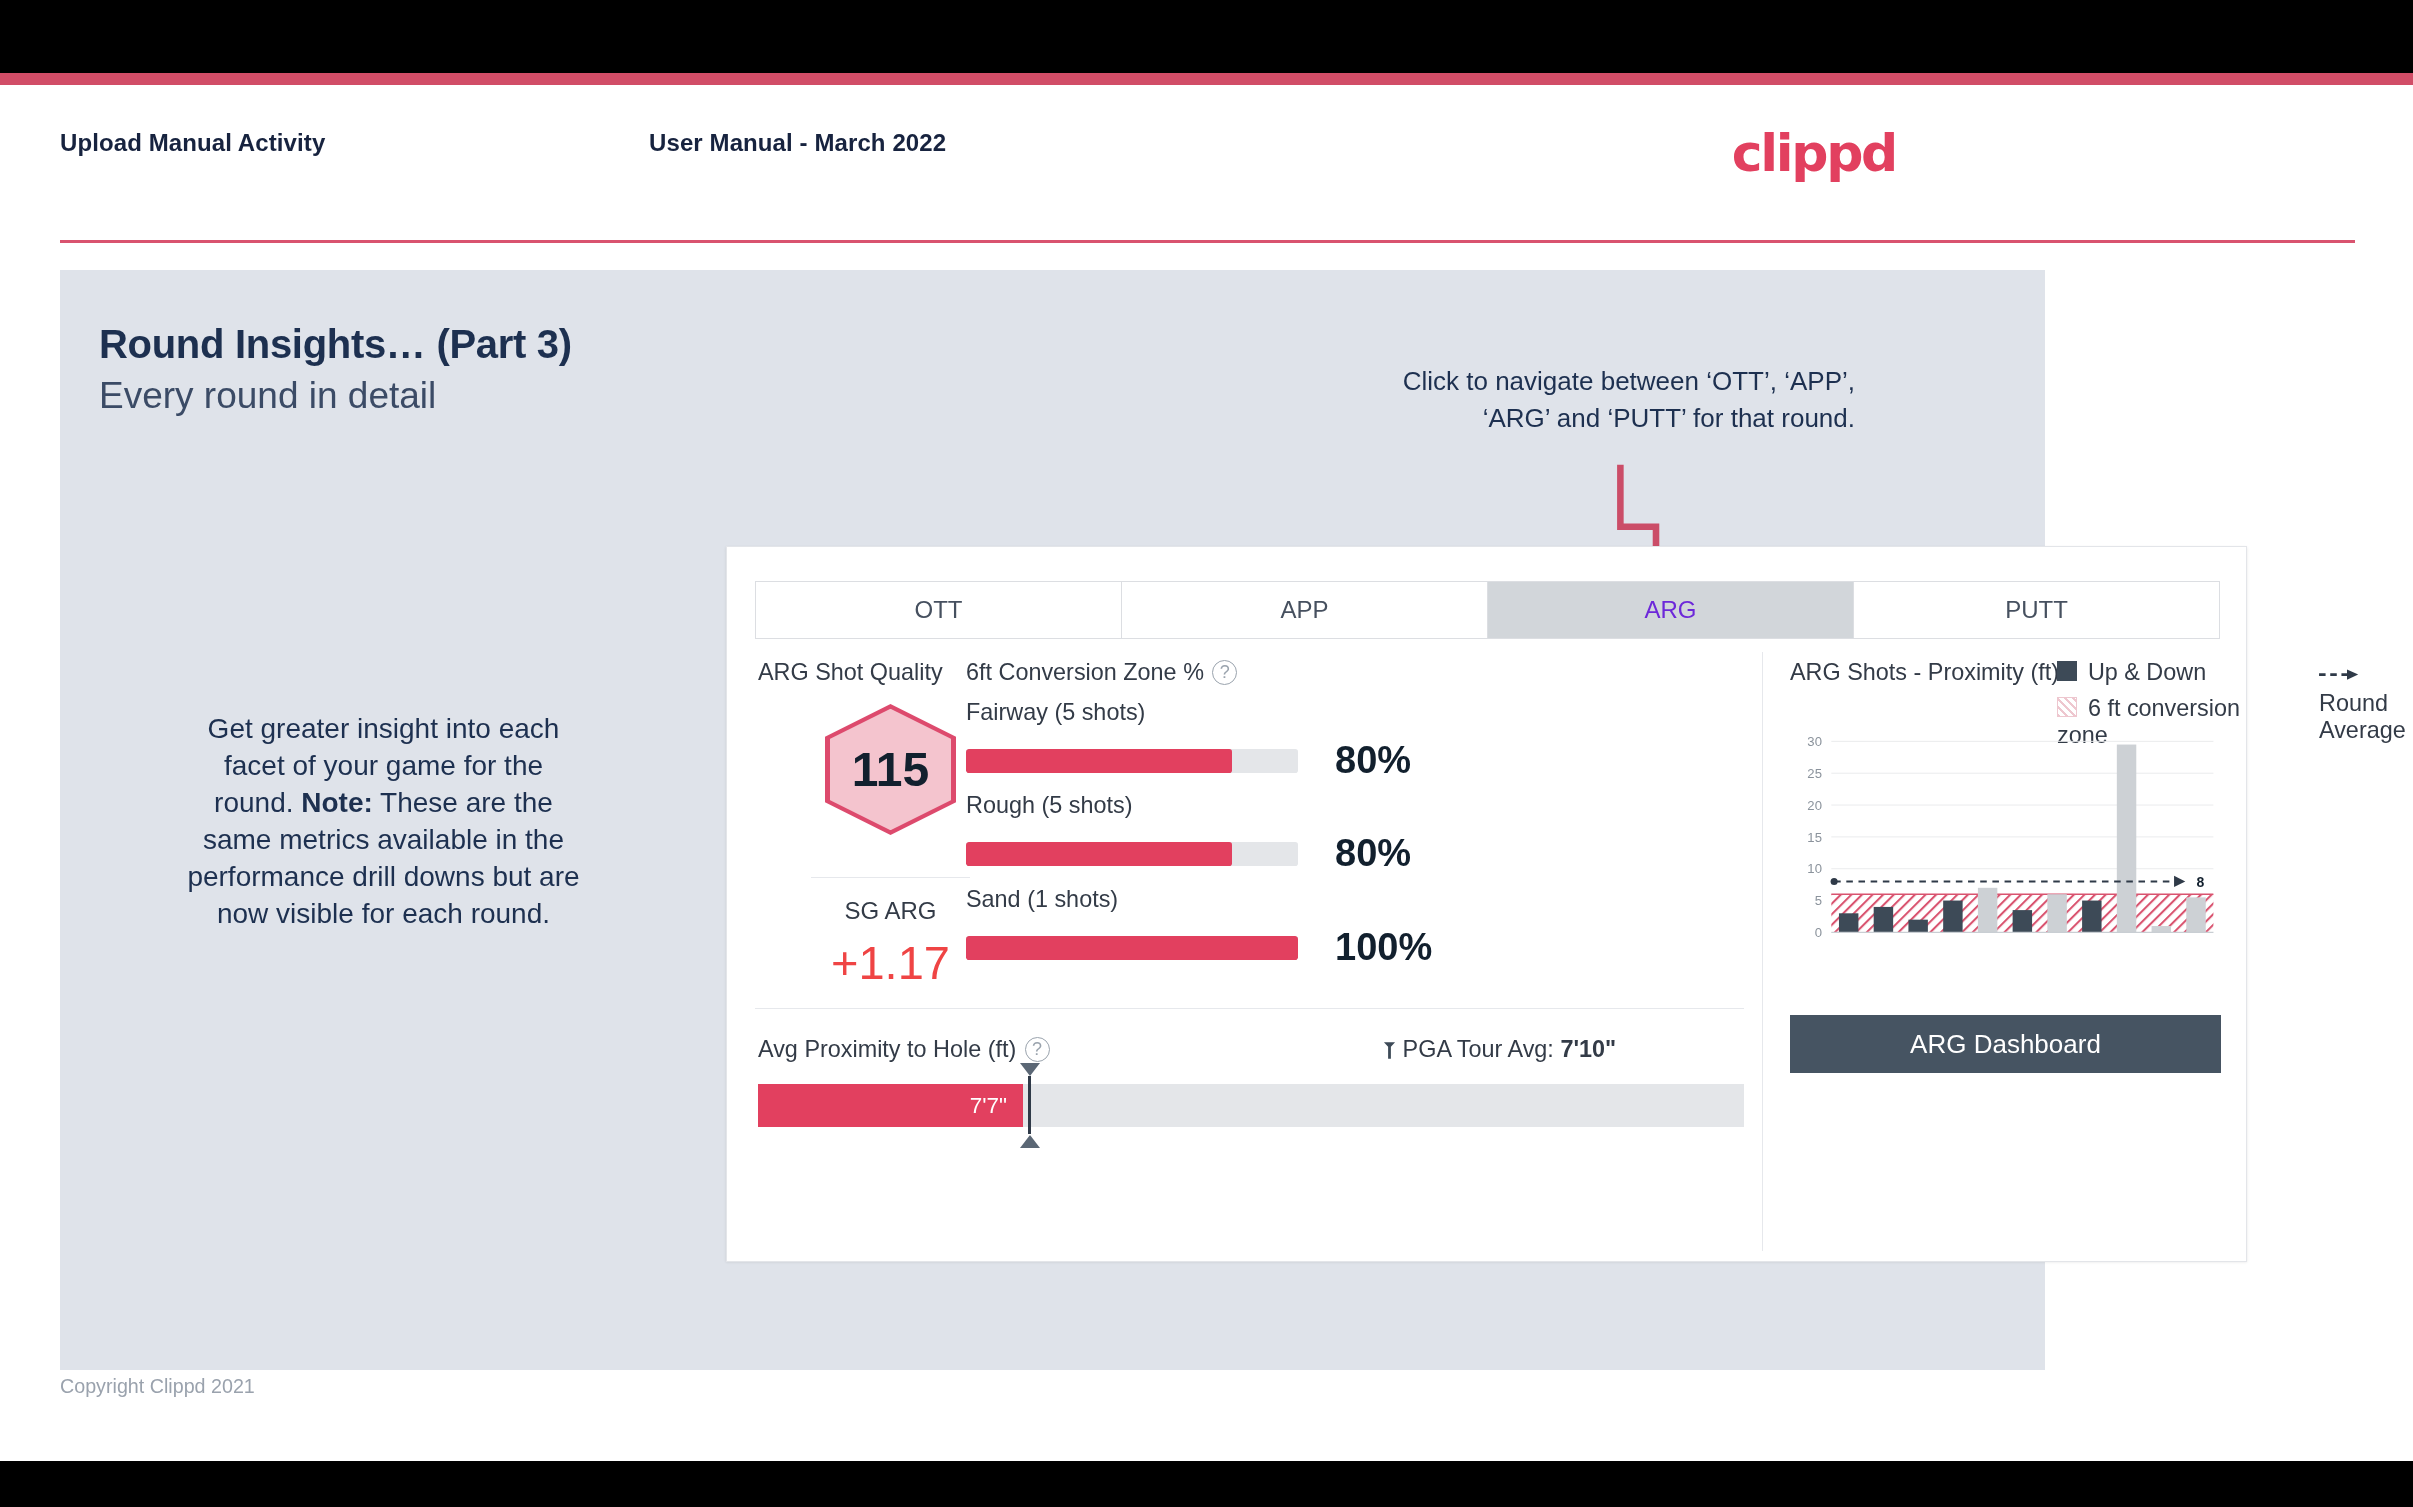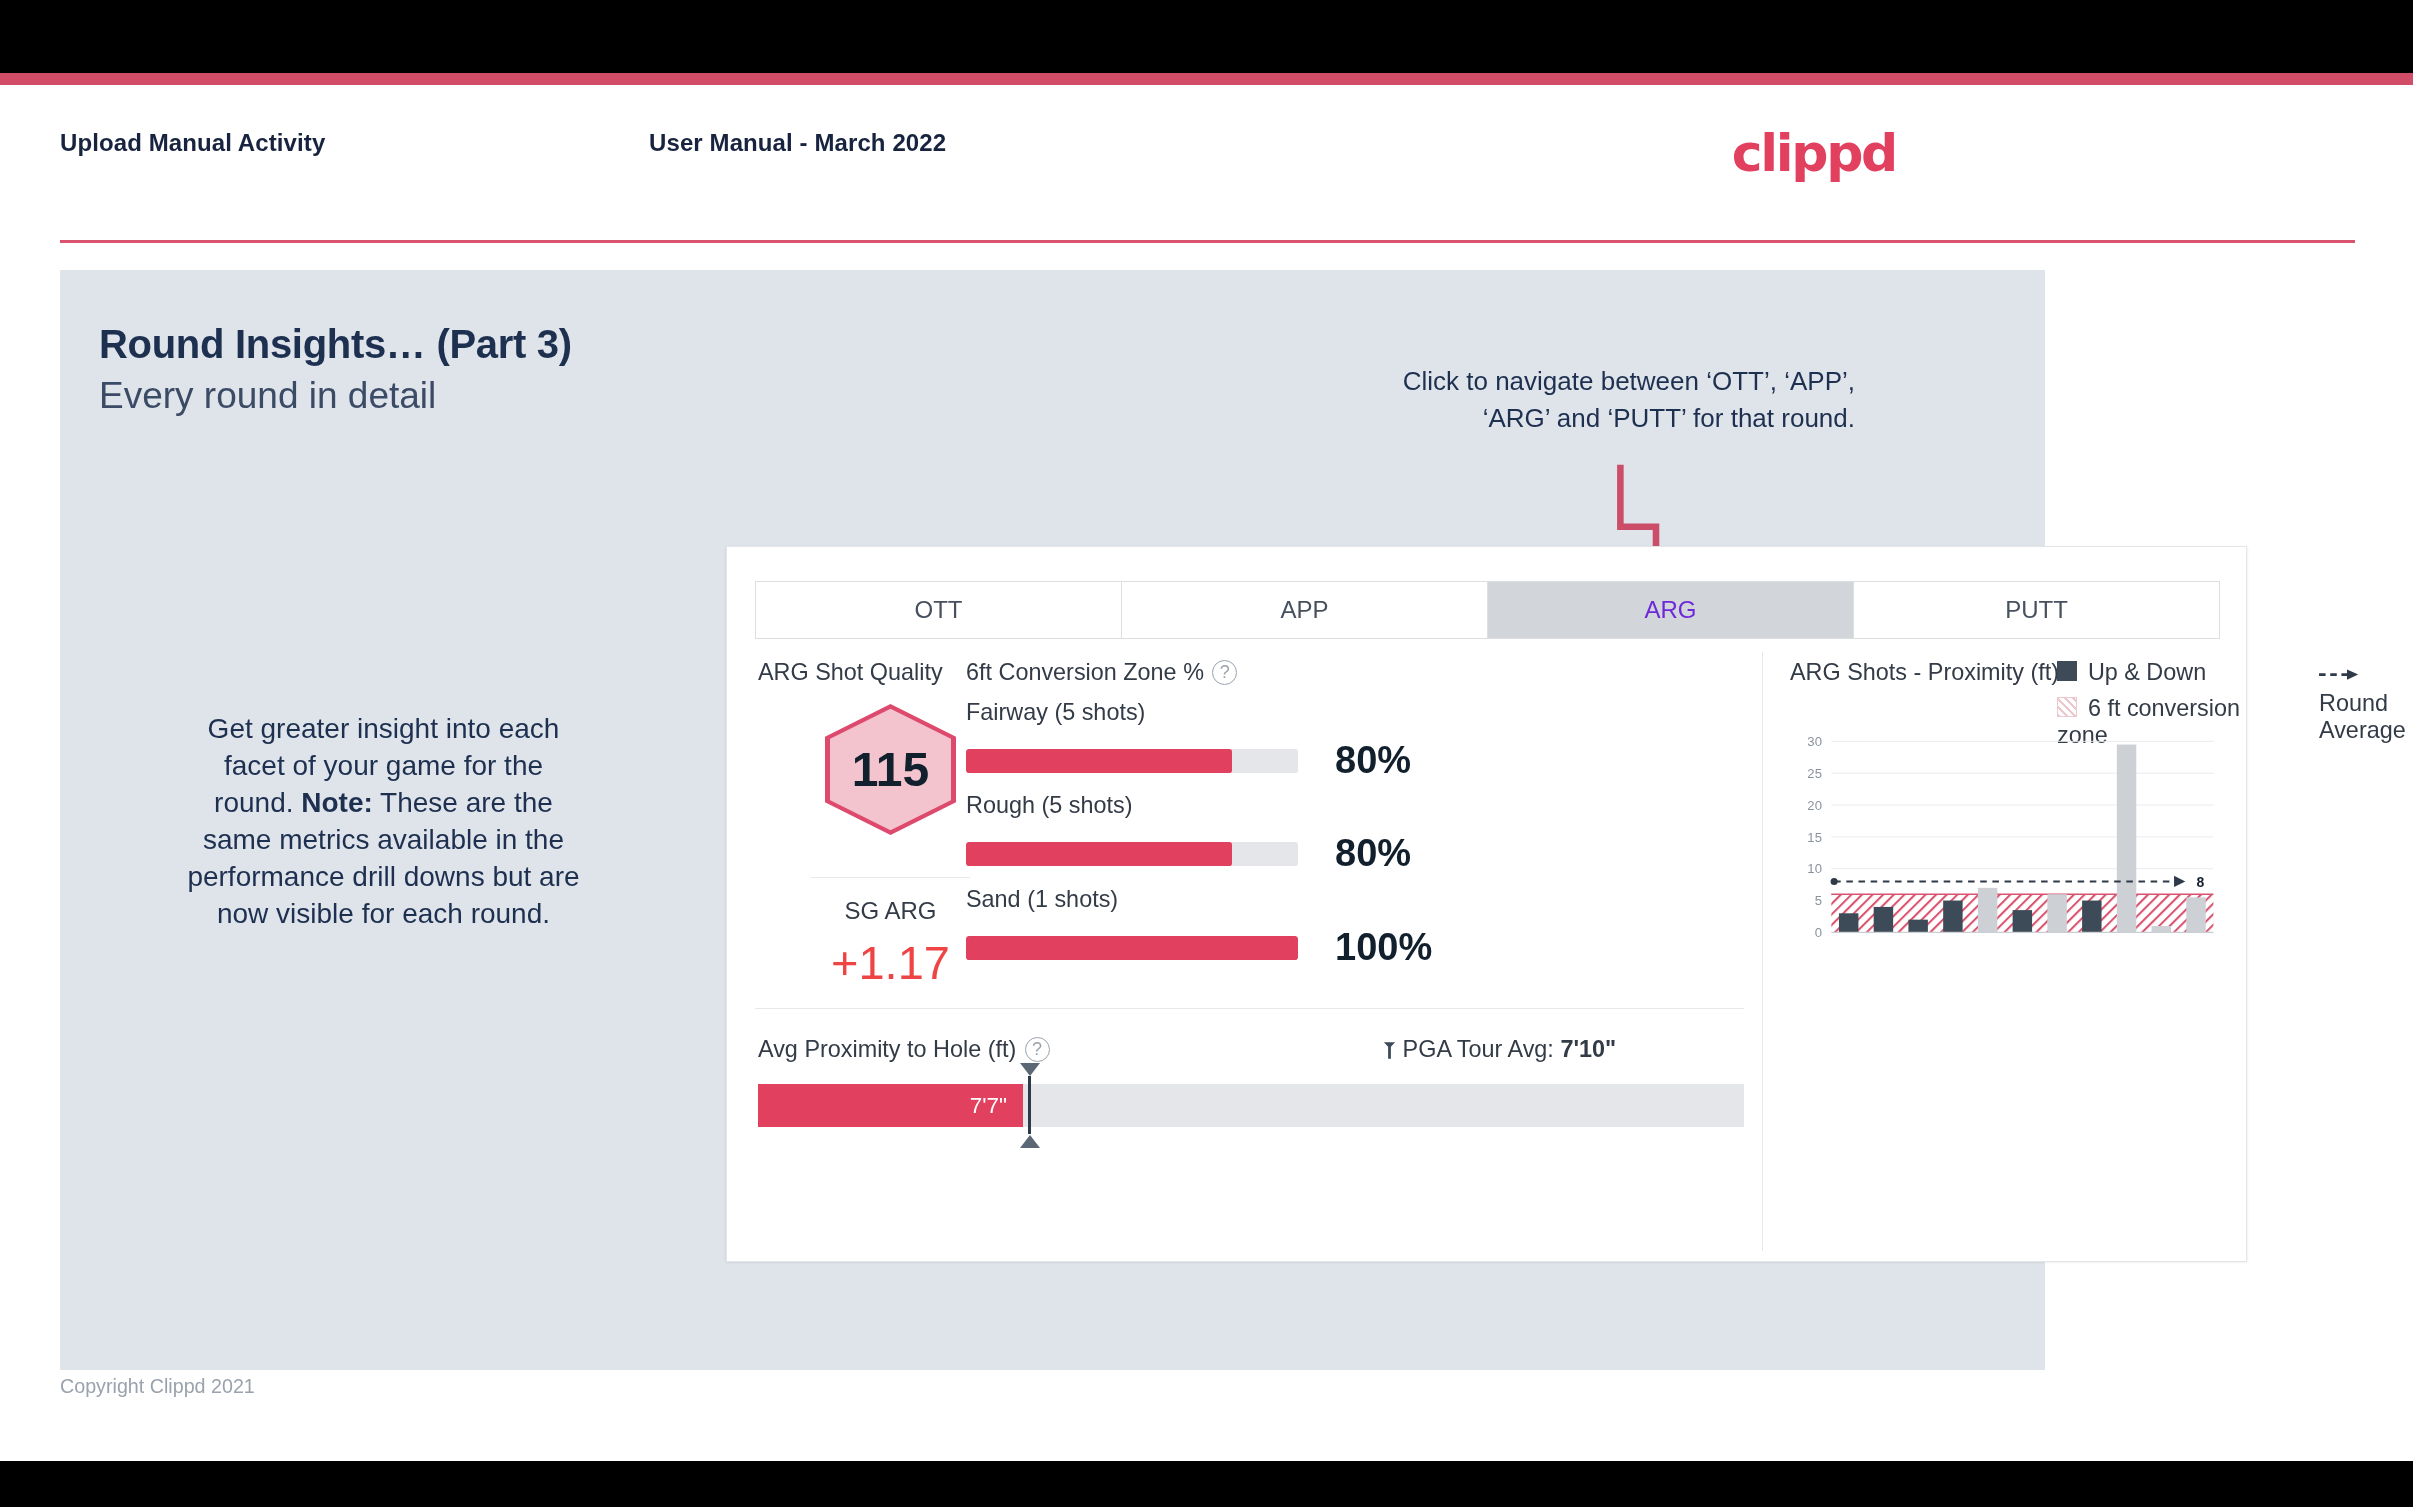--- a/index.html
+++ b/index.html
@@ -271,15 +271,16 @@
           <rect x="385.9781818181819" y="207.2" width="20.770909090909093" height="6.800000000000011" fill="#cdd1d5"></rect>
           <rect x="423.06909090909096" y="176.6" width="20.770909090909093" height="37.400000000000006" fill="#cdd1d5"></rect>
           <line x1="47" y1="159.6" x2="410" y2="159.6" stroke="#2f3a48" stroke-width="2" stroke-dasharray="7,6"></line>
           <circle cx="47" cy="159.6" r="3.8" fill="#2f3a48"></circle>
           <path d="M 422 159.6 L 410 153.6 L 410 165.6 Z" fill="#2f3a48"></path>
           <text x="434" y="165.6" font-size="15" font-weight="700" fill="#12202e" font-family="&quot;Liberation Sans&quot;, sans-serif">8</text>
           <line x1="44" y1="214" x2="452" y2="214" stroke="#c9ced3" stroke-width="1.4"></line>
         </svg>
     </div>
 
+    <div class="btn-dash">ARG Dashboard</div>
   </div>
 </div>
 
 
 </body></html>

